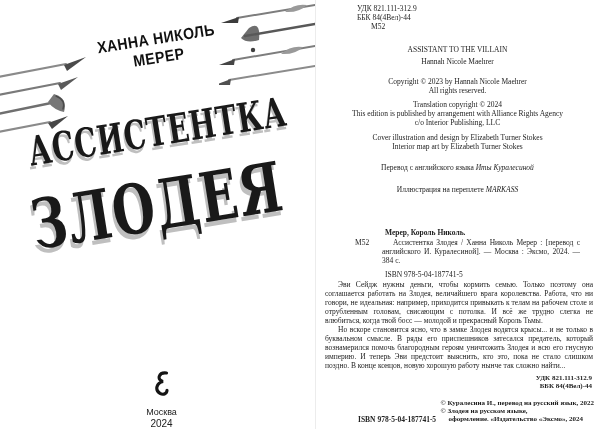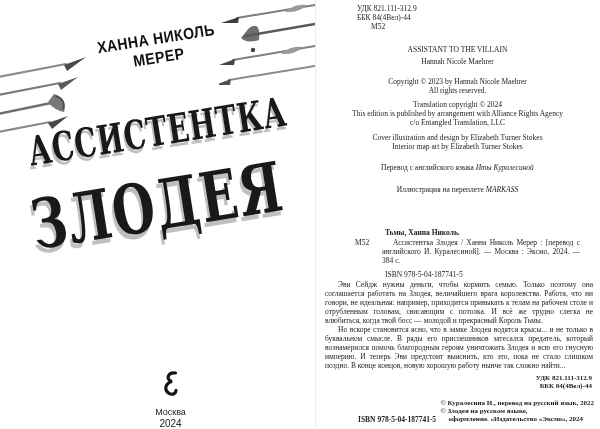--- a/index.html
+++ b/index.html
@@ -21,21 +21,21 @@
   .title-line1 { position:absolute; left:0; top:112px; width:315px; text-align:center;
                  font-family:"DejaVu Serif","Liberation Serif",serif; font-weight:bold;
                  font-size:33px; letter-spacing:1px; color:#191919;
                  transform:rotate(-9deg) scale(.84,1.22); transform-origin:50% 50%;
                  text-shadow:-2px 3px 0 #bfbfbf; }
   .title-line2 { position:absolute; left:0; top:172px; width:315px; text-align:center;
                  font-family:"DejaVu Serif","Liberation Serif",serif; font-weight:bold;
                  font-size:58px; letter-spacing:2px; color:#191919;
                  transform:rotate(-9deg) scale(.84,1.18); transform-origin:50% 50%;
                  text-shadow:-3px 4px 0 #bfbfbf; }
-  .imprint { position:absolute; left:13px; top:371px; width:315px; text-align:center;
+  .imprint { position:absolute; left:4px; top:371px; width:315px; text-align:center;
              font-family:"Liberation Sans","DejaVu Sans",sans-serif; color:#222; }
   .imprint .city { font-size:9px; margin-top:5px; }
   .imprint .year { font-size:10px; margin-top:1px; }
 
   
   .page-right { position:absolute; left:315px; top:0; width:285px; height:321px;
                 font-size:7.5px; line-height:9px; color:#222; }
   .codes-top { position:absolute; left:42px; top:4px; line-height:9px; }
   .codes-top .indent { padding-left:14px; }
   .cblock { position:absolute; left:0; width:285px; text-align:center; }
@@ -126,38 +126,38 @@
     </div>
 
     <div class="cblock cb-b">
       <div>Copyright © 2023 by Hannah Nicole Maehrer</div>
       <div>All rights reserved.</div>
     </div>
 
     <div class="cblock cb-c">
       <div>Translation copyright © 2024</div>
       <div>This edition is published by arrangement with Alliance Rights Agency</div>
-      <div>c/o Entangled Translation, LLC</div>
+      <div>c/o Interior Publishing, LLC</div>
     </div>
 
     <div class="cblock cb-d">
       <div>Cover illustration and design by Elizabeth Turner Stokes</div>
       <div>Interior map art by Elizabeth Turner Stokes</div>
     </div>
 
     <div class="cblock cb-e">
       <span>Перевод с английского языка </span><span class="ital">Иты Куралесиной</span>
     </div>
 
     <div class="cblock cb-f">
       <span>Иллюстрация на переплете </span><span class="ital">MARKASS</span>
     </div>
 
     <div class="bib">
-      <div class="bib-author">Тьмы, Ханна Николь.</div>
+      <div class="bib-author">Мерер, Король Николь.</div>
       <div class="bib-row">
         <span class="bib-code">М52</span>
         <p class="bib-entry">Ассистентка Злодея / Ханна Николь Мерер : [перевод с английского И. Куралесиной]. — Москва : Эксмо, 2024. — 384 с.</p>
       </div>
       <div class="bib-isbn">ISBN 978-5-04-187741-5</div>
     </div>
 
     <div class="annotation">
       <p>Эви Сейдж нужны деньги, чтобы кормить семью. Только поэтому она соглашается работать на Злодея, величайшего врага королевства. Работа, что ни говори, не идеальная: например, приходится привыкать к телам на рабочем столе и отрубленным головам, свисающим с потолка. И всё же трудно слегка не влюбиться, когда твой босс — молодой и прекрасный Король Тьмы.</p>
       <p>Но вскоре становится ясно, что в замке Злодея водятся крысы... и не только в буквальном смысле. В ряды его приспешников затесался предатель, который вознамерился помочь благородным героям уничтожить Злодея и всю его гнусную империю. И теперь Эви предстоит выяснить, кто это, пока не стало слишком поздно. В конце концов, новую хорошую работу нынче так сложно найти...</p>

